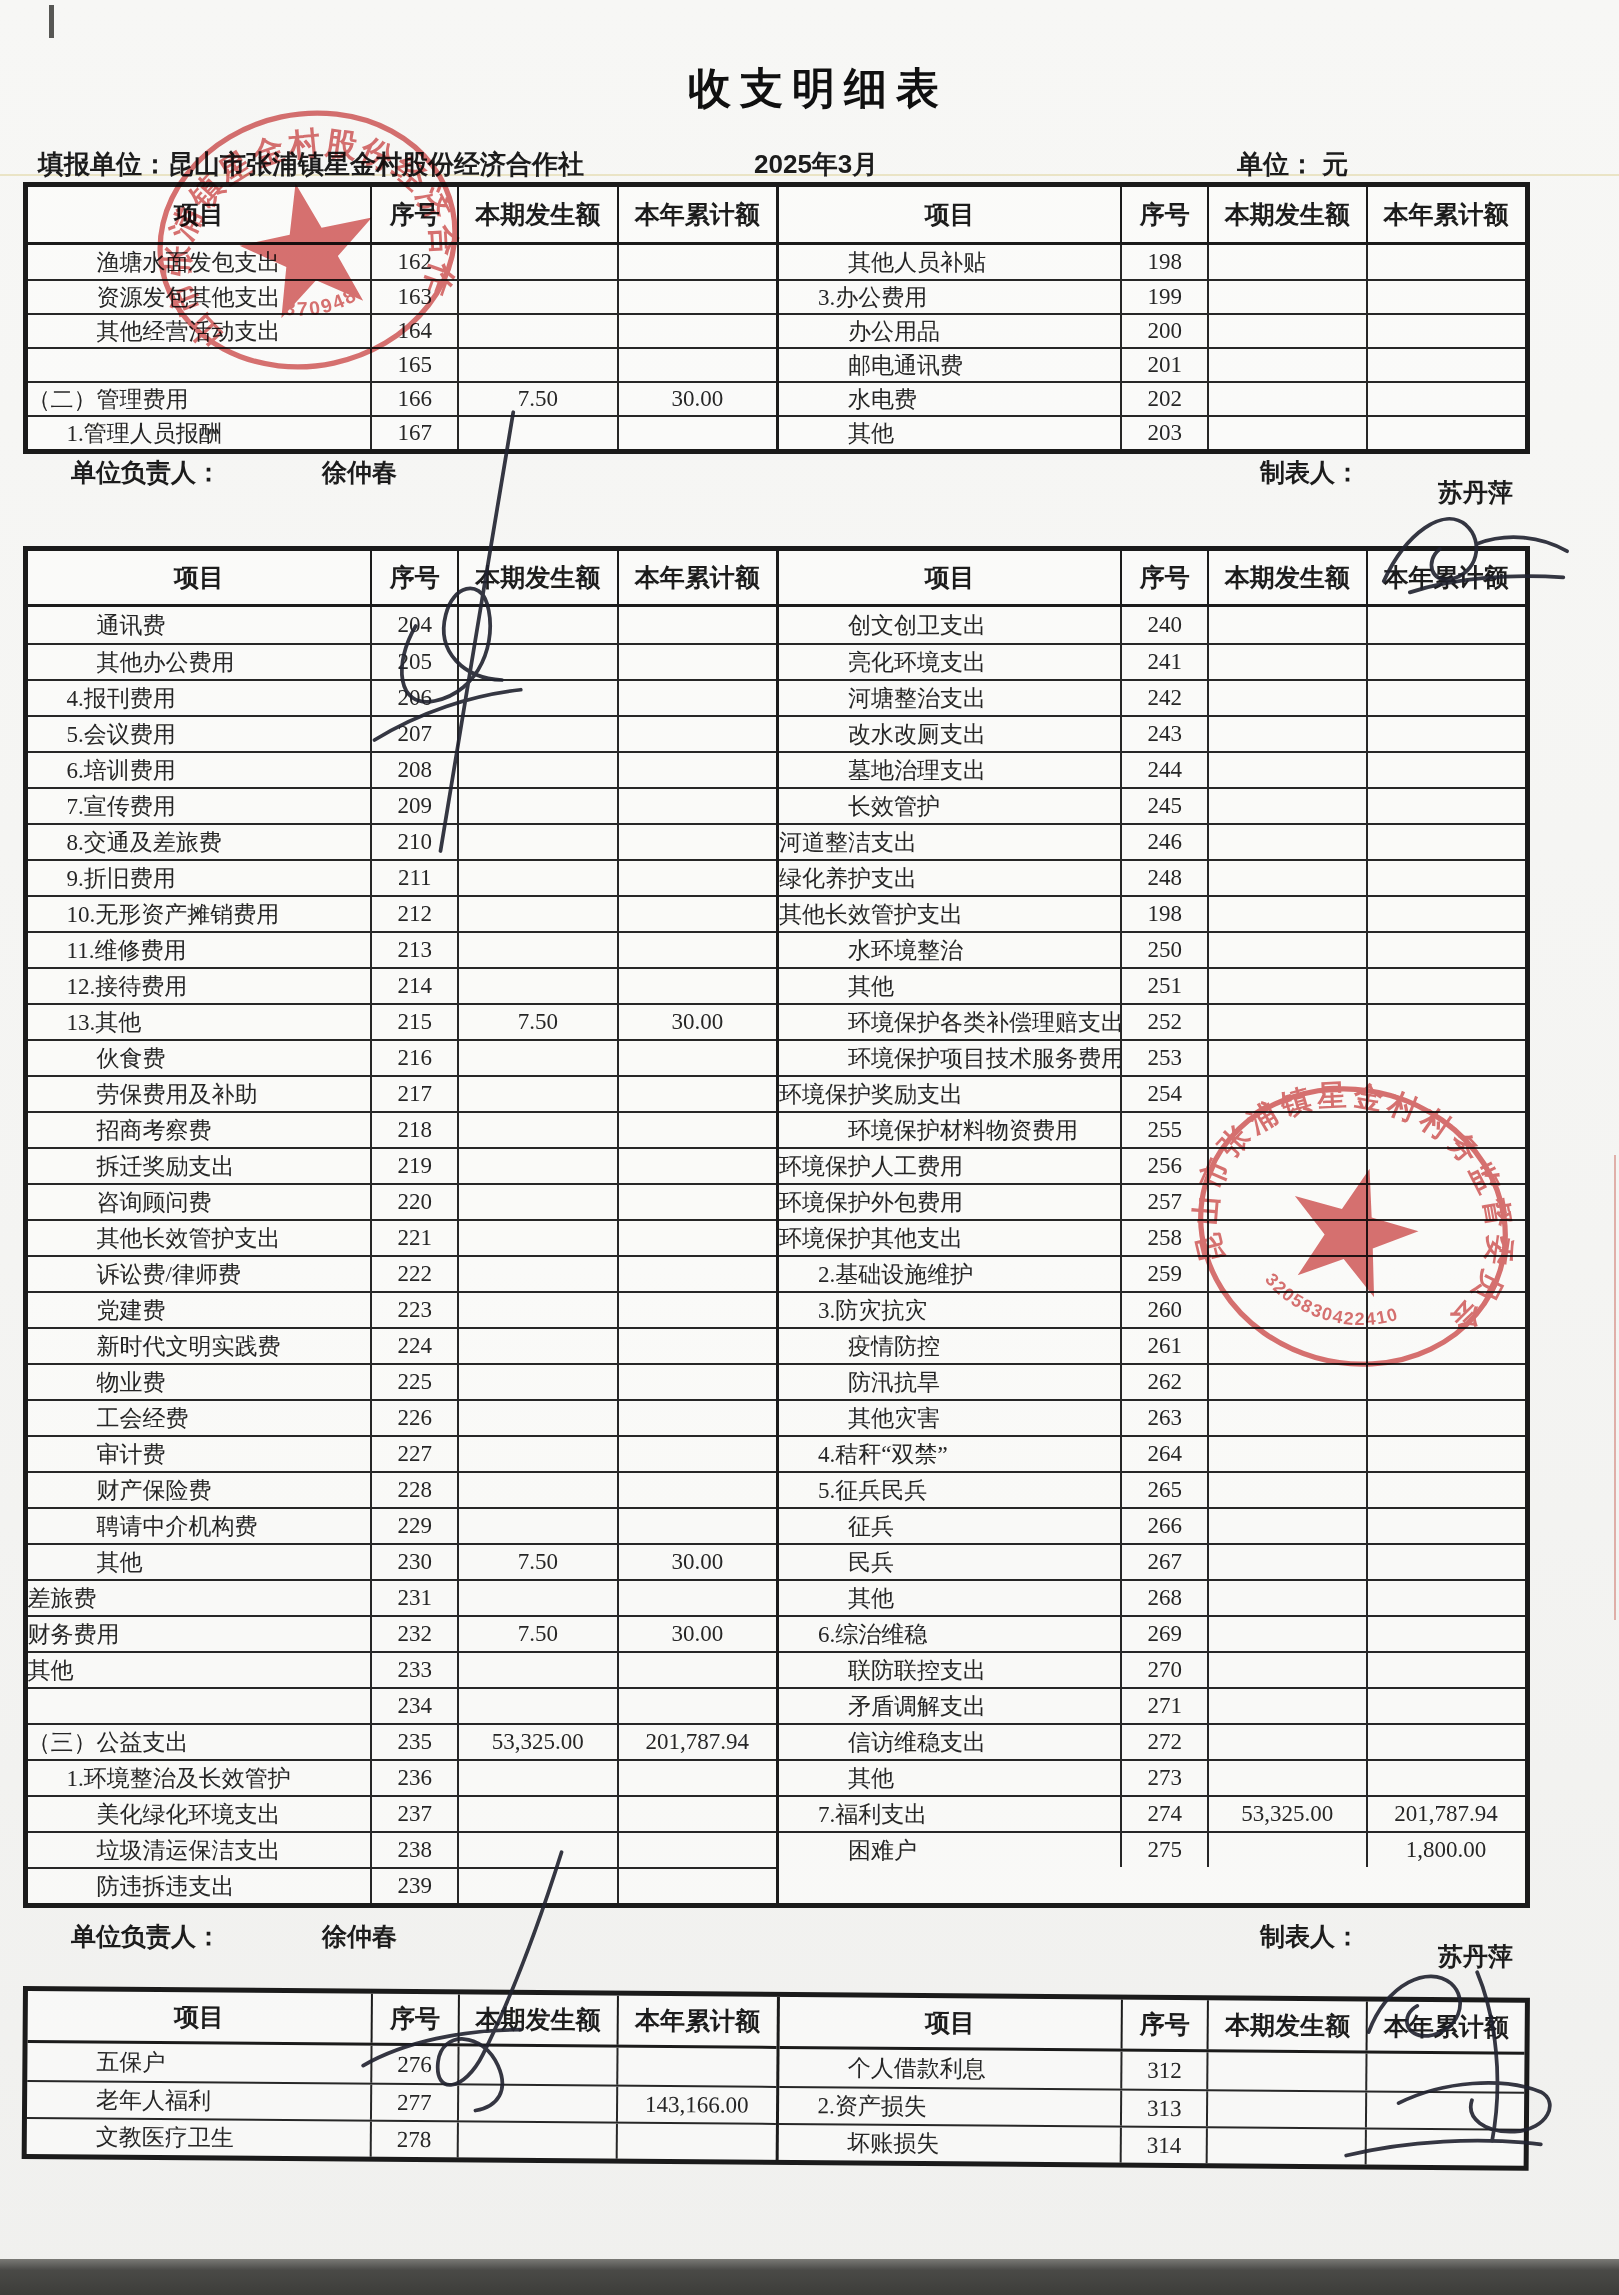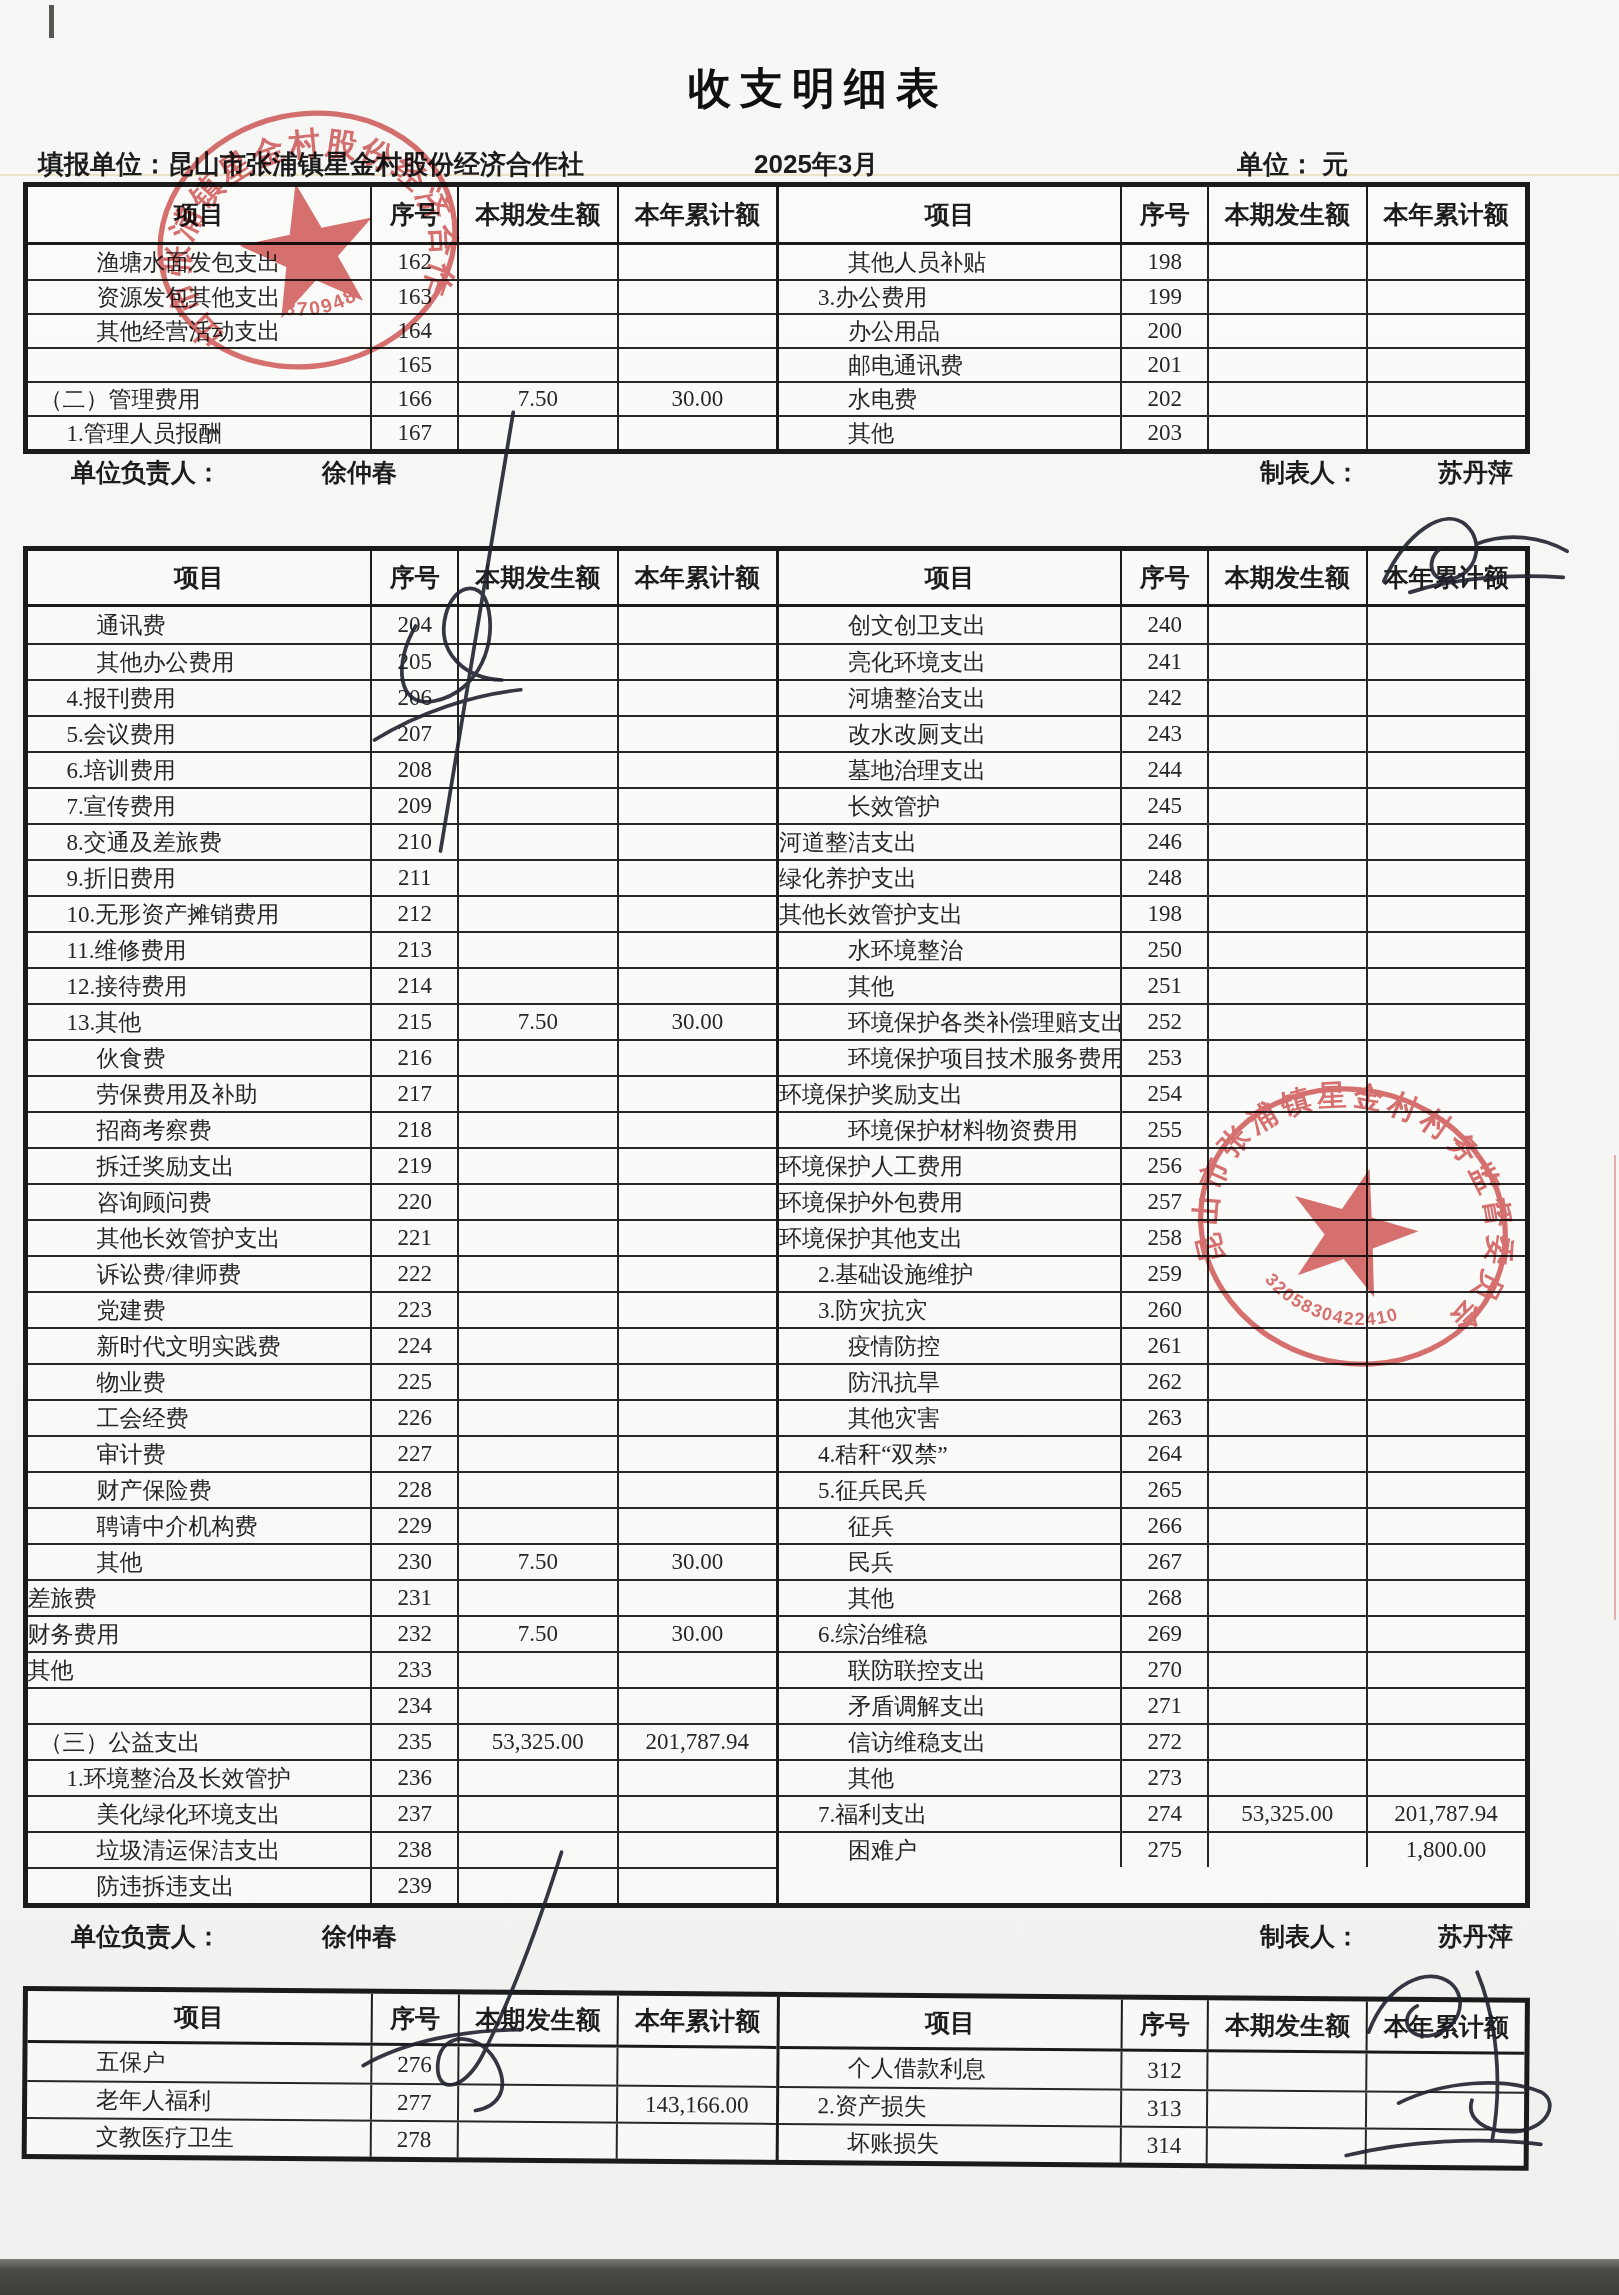--- a/index.html
+++ b/index.html
@@ -50,36 +50,36 @@
   .trow { display:grid; grid-template-columns:45.8% 11.6% 21.3% 21.3%; border-top:2.2px solid #272727; }
   .rows .trow:first-child { border-top:none; }
   .trow > div {
     display:flex; align-items:center; overflow:hidden; white-space:nowrap;
     font-family:"Liberation Serif","DejaVu Serif",serif;
     font-size:23px; color:#262626;
     border-left:2.2px solid #272727;
   }
   .trow > div:first-child { border-left:none; }
   .c-seq,.c-amt { justify-content:center; }
-  .ind0 { padding-left:12px; } .ind1 { padding-left:39px; }
+  .ind0 { } .ind1 { padding-left:39px; }
   .ind2 { padding-left:69px; } .ind3 { }
   .small { font-size:17px; }
 
   .t1 { top:182px; }  .t1 .thead { height:58px; } .t1 .trow { height:34px; }
   .t2 { top:546px; }  .t2 .thead { height:56px; } .t2 .trow { height:36px; }
   .t3 { top:1986px; transform:rotate(0.45deg); transform-origin:0 0; }
   .t3 .thead { height:52px; } .t3 .trow { height:37px; }
 
   
   .sigline { position:absolute; left:0; width:100%; height:33px; font-size:25px; }
   .sig1 { top:456px; } .sig2 { top:1920px; }
   .sig-resp-label { position:absolute; left:71px; font-weight:600; }
   .sig-resp-name  { position:absolute; left:322px; font-family:"Liberation Serif",serif; font-weight:600; }
   .sig-prep-label { position:absolute; left:1260px; font-weight:600; }
-  .sig-prep-name  { position:absolute; left:1438px; font-family:"Liberation Serif",serif; font-weight:600; }
+  .sig-prep-name  { position:absolute; left:1438px; font-family:"Liberation Serif",serif; font-weight:600;margin-top:20px; }
 
   
   .stamp { position:absolute; mix-blend-mode:multiply; opacity:.8; pointer-events:none; z-index:6; }
   .stamp text { font-family:"Liberation Sans",sans-serif; font-weight:700; }
   .ink { position:absolute; z-index:7; pointer-events:none; opacity:.9; }
   .ink path { fill:none; stroke:#20222f; stroke-width:5; stroke-linecap:round; }
 </style>
 </head>
 <body>
 

